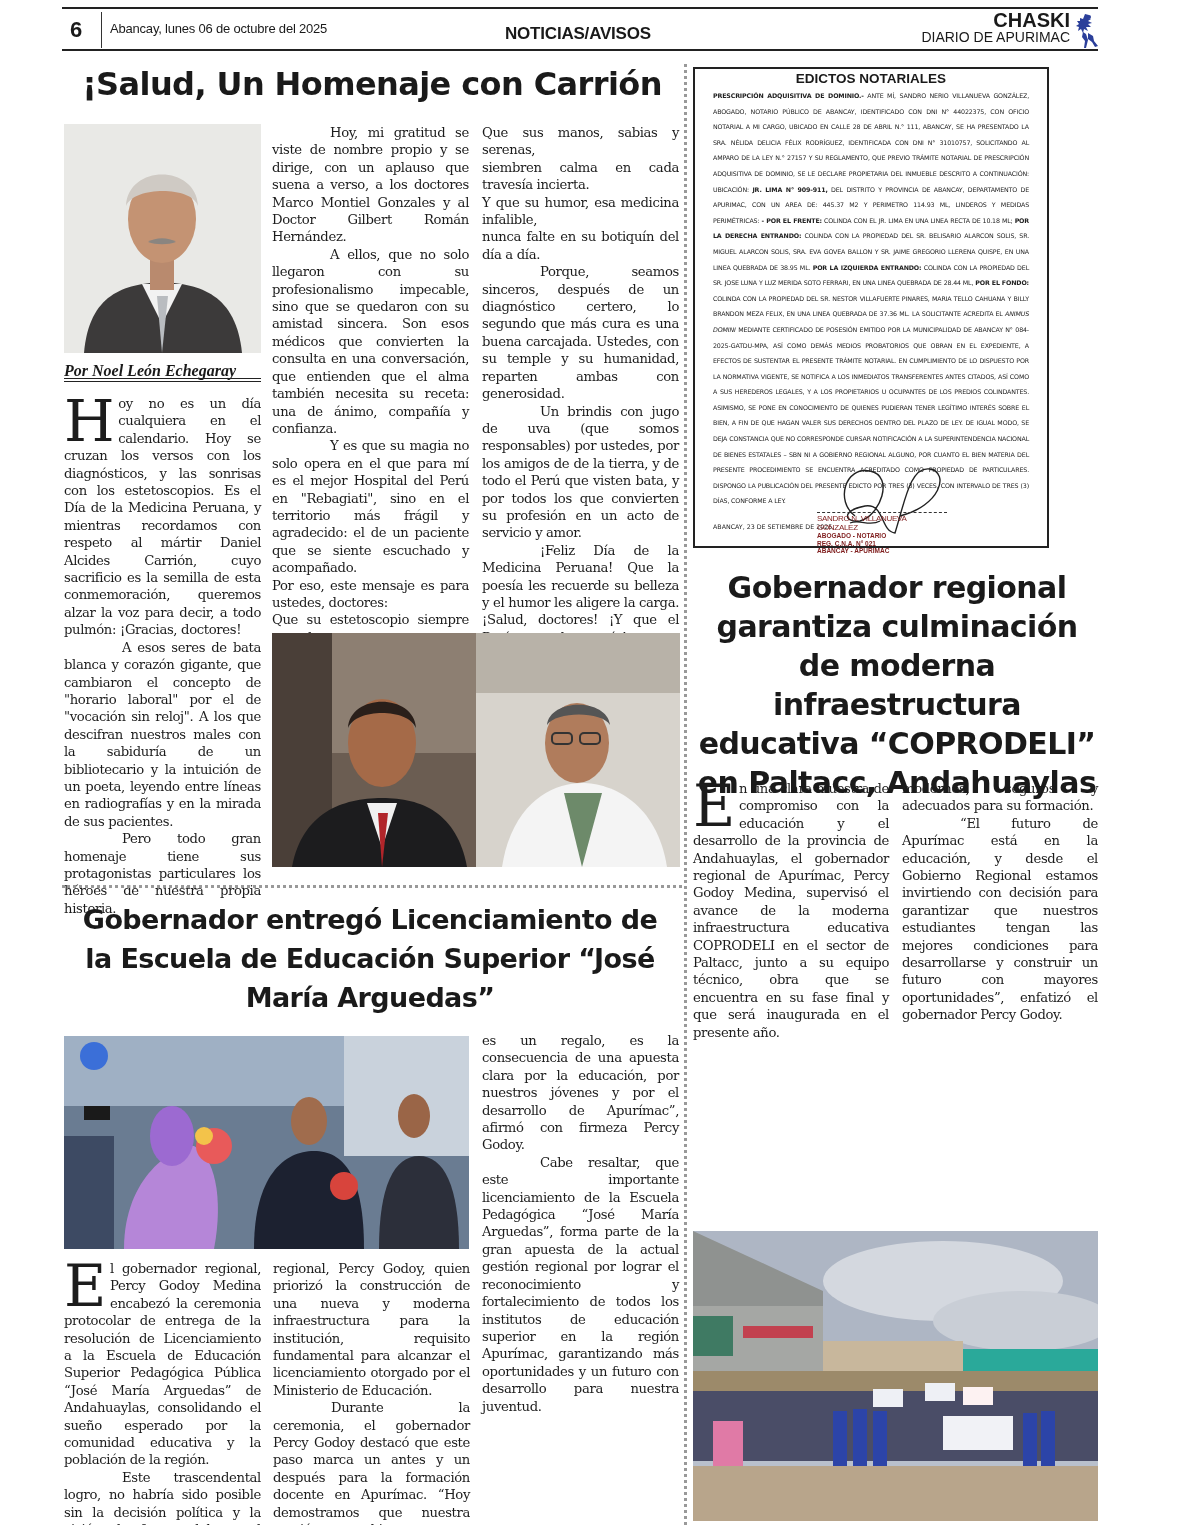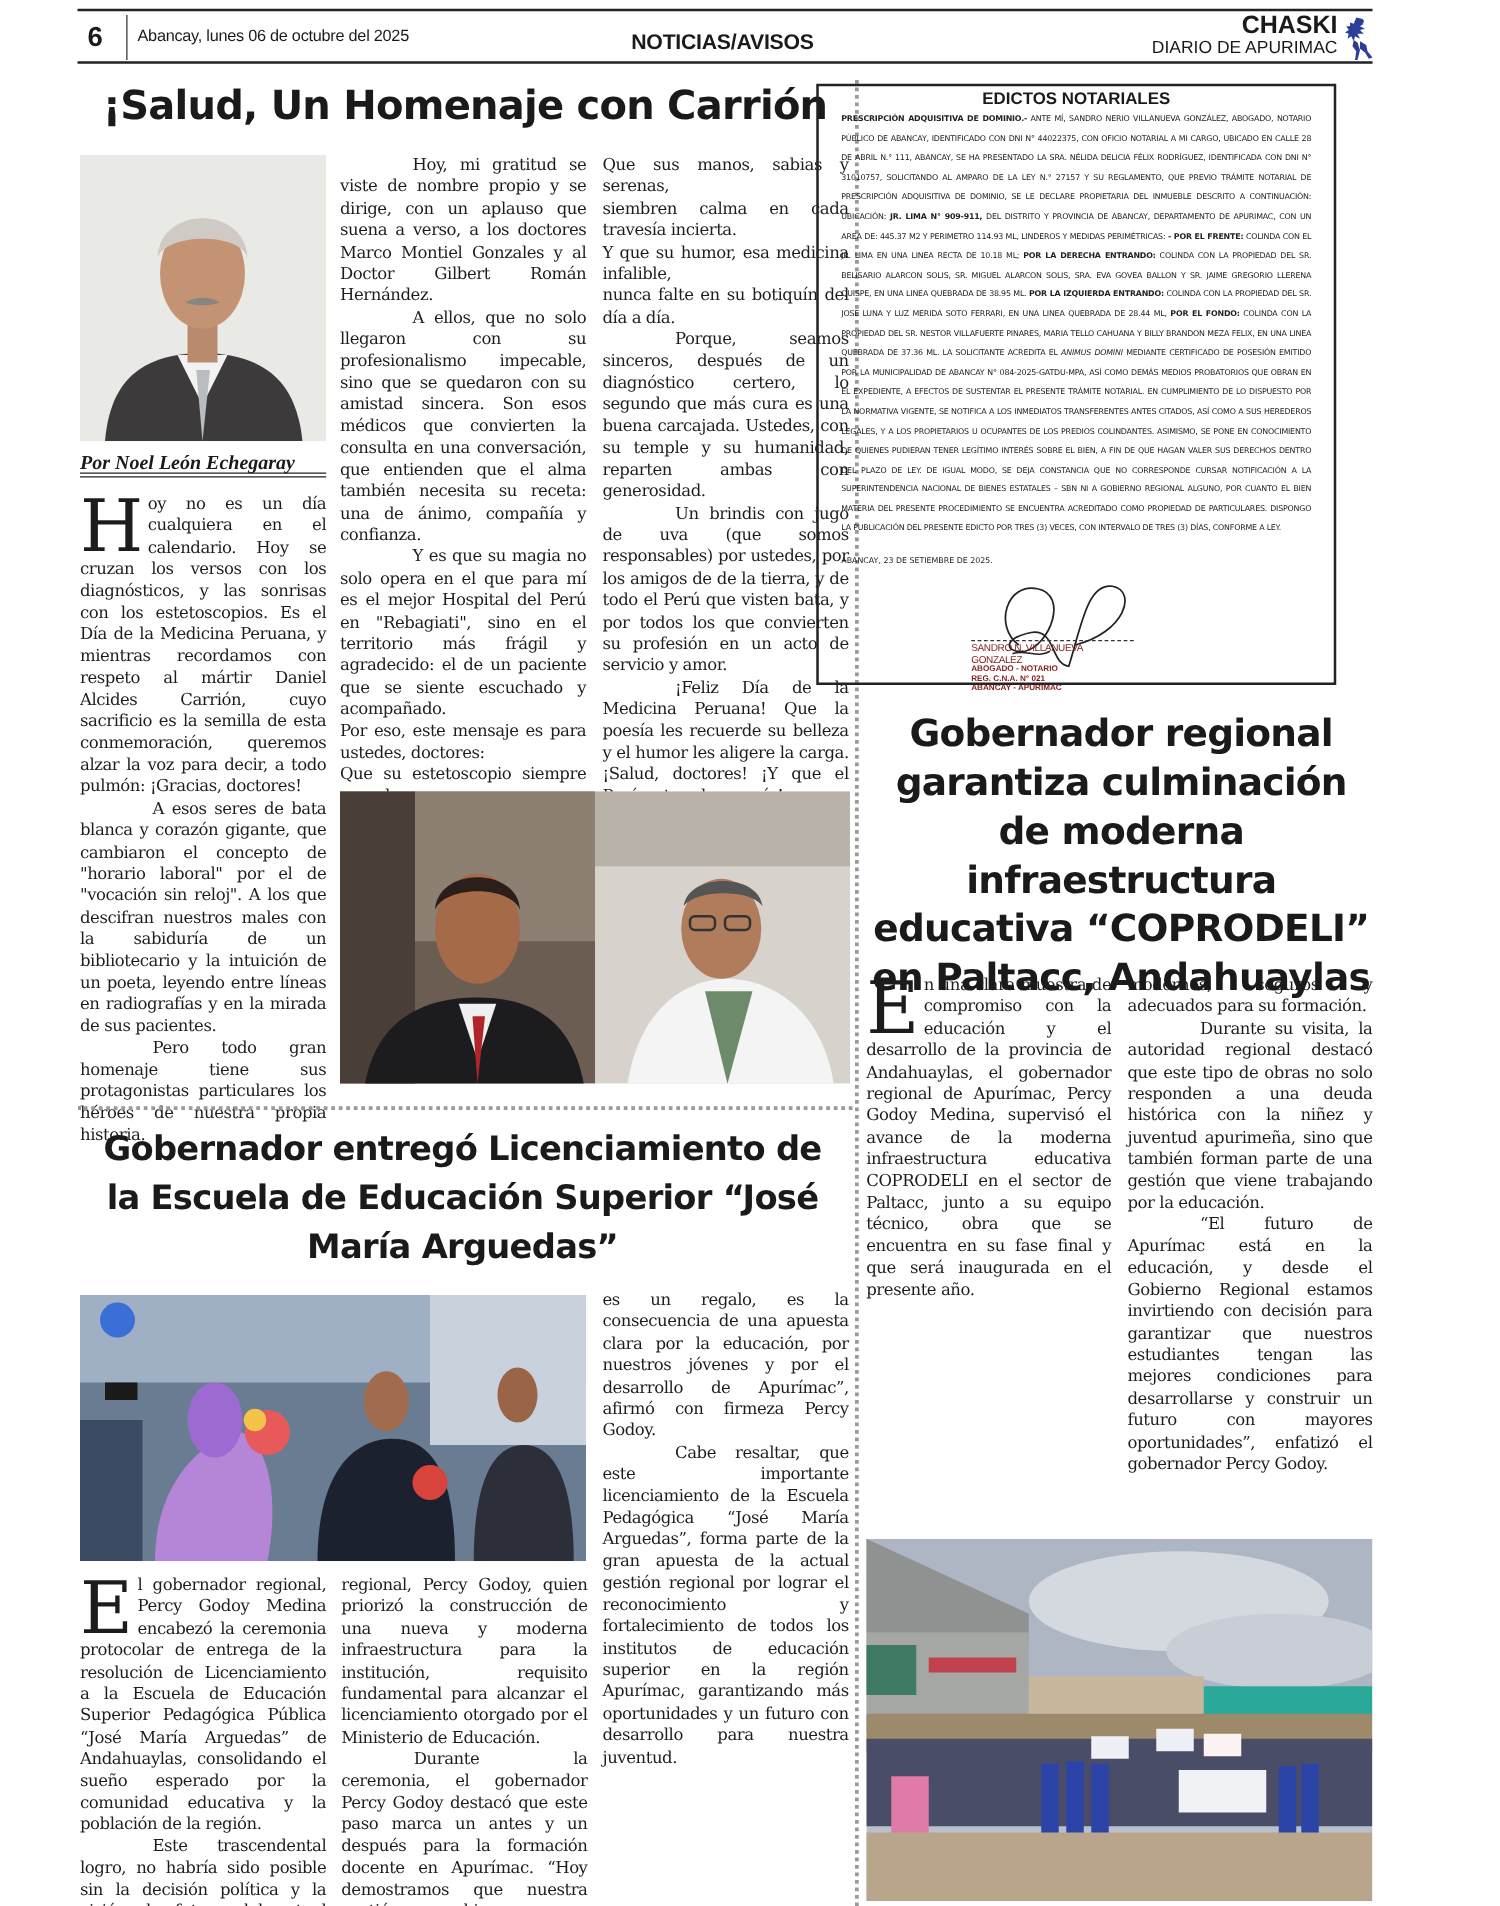--- a/index.html
+++ b/index.html
@@ -26,21 +26,21 @@
   .dropcap { float: left; font-family: "DejaVu Serif", serif; font-size: 58px; line-height: 48px; padding-right: 4px; margin-top: 2px; }
 
   .photo { position: absolute; overflow: hidden; }
   .byline { position: absolute; left: 64px; top: 362px; font-family: "Liberation Serif", serif; font-style: italic; font-weight: bold; font-size: 16px; }
   .byline-rule { position: absolute; left: 64px; top: 378px; width: 197px; height: 4px; border-top: 1.5px solid #222; border-bottom: 1.5px solid #222; }
 
   .dotted-v { position: absolute; width: 3px; border-left: 3px dotted #999; }
   .dotted-h { position: absolute; height: 3px; border-top: 3px dotted #999; }
 
   
-  .edict { position: absolute; left: 653px; top: 67px; width: 416px; height: 481px; border: 2px solid #222; padding: 2px 18px; }
+  .edict { position: absolute; left: 693px; top: 67px; width: 356px; height: 481px; border: 2px solid #222; padding: 2px 18px; }
   .edict-title { text-align: center; font-family: "Liberation Sans", sans-serif; font-weight: bold; font-size: 13.5px; line-height: 16px; }
   .edict-body { font-family: "DejaVu Sans", sans-serif; font-size: 6.3px; line-height: 15.6px; text-align: justify; letter-spacing: -0.15px; color: #222; margin-top: 1px; }
   .edict-body b { font-weight: bold; }
   .edict-date { font-family: "DejaVu Sans", sans-serif; font-size: 6.3px; margin-top: 14px; color: #222; }
   .sig { position: absolute; left: 130px; top: 392px; width: 130px; height: 80px; }
   .sig-text { position: absolute; left: 122px; top: 443px; width: 130px; text-align: left; font-family: "Liberation Sans", sans-serif; color: #7f1d1d; }
   .sig-text .s1 { font-size: 8px; border-top: 1px dashed #333; padding-top: 1px; letter-spacing: -0.3px; }
   .sig-text .s2 { font-size: 6.5px; font-weight: bold; line-height: 7.5px; }
 </style>
 </head>
@@ -151,21 +151,20 @@
 </div>
 
 <div class="headline" style="left:694px; top:568px; width:406px; font-size:30px; line-height:39px;">Gobernador regional garantiza culminación de moderna infraestructura educativa “COPRODELI” en Paltacc, Andahuaylas</div>
 
 <div class="col" style="left:693px; top:780px; width:196px;">
   <p><span class="dropcap">E</span><span>n una clara muestra de compromiso con la educación y el desarrollo de la provincia de Andahuaylas, el gobernador regional de Apurímac, Percy Godoy Medina, supervisó el avance de la moderna infraestructura educativa COPRODELI en el sector de Paltacc, junto a su equipo técnico, obra que se encuentra en su fase final y que será inaugurada en el presente año.</span></p>
 </div>
 
 <div class="col" style="left:902px; top:780px; width:196px;">
   <p>modernos, seguros y adecuados para su formación.</p>
-  <p class="ind">Durante su visita, la autoridad regional destacó que este tipo de obras no solo responden a una deuda histórica con la niñez y juventud apurimeña, sino que también forman parte de una gestión que viene trabajando por la educación.</p>
   <p class="ind">“El futuro de Apurímac está en la educación, y desde el Gobierno Regional estamos invirtiendo con decisión para garantizar que nuestros estudiantes tengan las mejores condiciones para desarrollarse y construir un futuro con mayores oportunidades”, enfatizó el gobernador Percy Godoy.</p>
 </div>
 
 <div class="photo" style="left:693px; top:1231px; width:405px; height:290px;">
   <svg width="405" height="290" viewBox="0 0 405 290">
     <rect width="405" height="290" fill="#b9c0cc"></rect>
     <path d="M0 0 H405 V120 H0 Z" fill="#aeb6c4"></path>
     <ellipse cx="250" cy="50" rx="120" ry="40" fill="#d4d8df"></ellipse>
     <ellipse cx="330" cy="90" rx="90" ry="30" fill="#c9ced6"></ellipse>
     <path d="M0 0 L130 60 L130 85 L0 75 Z" fill="#8f9290"></path>

